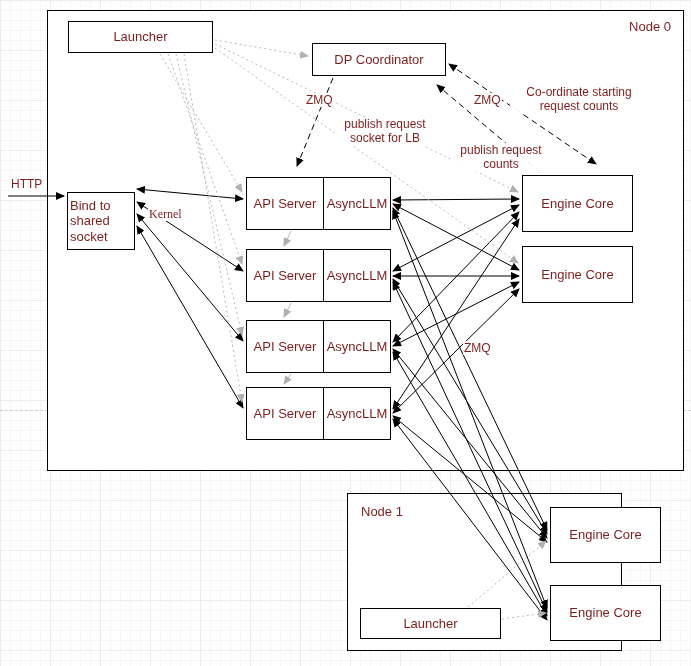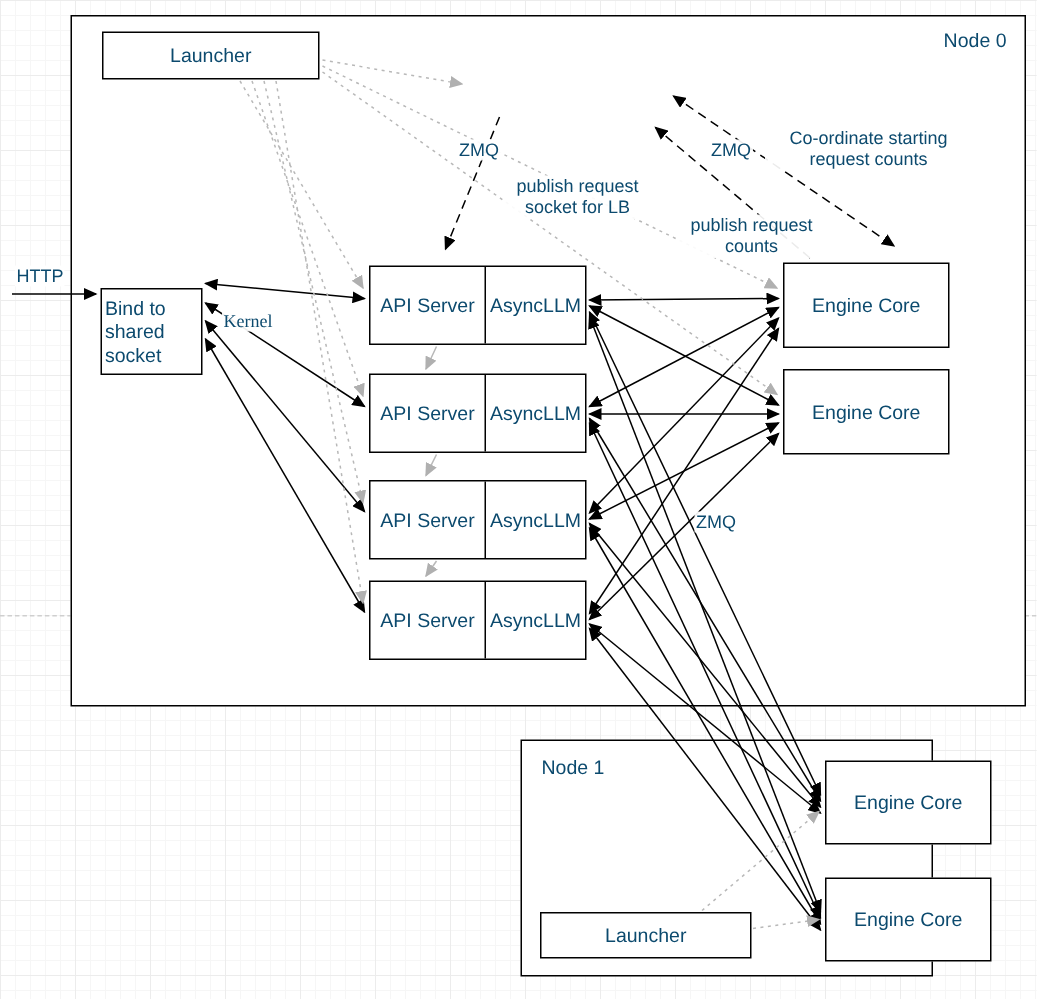--- a/index.html
+++ b/index.html
@@ -5,21 +5,21 @@
   html,body{margin:0;padding:0;}
   .canvas{
     position:relative;width:691px;height:666px;overflow:hidden;
     background-color:#ffffff;
     background-image:
       linear-gradient(to right,#ececec 1px,transparent 1px),
       linear-gradient(to bottom,#ececec 1px,transparent 1px),
       linear-gradient(to right,#f6f6f6 1px,transparent 1px),
       linear-gradient(to bottom,#f6f6f6 1px,transparent 1px);
     background-size:50px 50px,50px 50px,10px 10px,10px 10px;
-    font-family:"Liberation Sans",sans-serif;color:#0c4a6e;
+    font-family:"Liberation Sans",sans-serif;color:#7f1d1d;
   }
   .page-guide{position:absolute;left:0;top:410px;width:691px;border-top:1px dashed #cfcfcf;z-index:0;}
   .group{position:absolute;border:1px solid #000;background:#fff;box-sizing:border-box;z-index:1;}
   .group-label{position:absolute;font-size:13px;white-space:nowrap;}
   .box{
     position:absolute;border:1px solid #000;background:#fff;box-sizing:border-box;
     display:flex;align-items:center;justify-content:center;
     font-size:13px;line-height:1.2;z-index:2;
   }
   .api-row{padding:0;}
@@ -41,20 +41,21 @@
   <div class="group" style="left:47px;top:10px;width:637px;height:461px;">
     <span class="group-label" style="right:12px;top:8px;">Node 0</span>
   </div>
 
   <div class="group" style="left:347px;top:493px;width:275px;height:158px;">
     <span class="group-label" style="left:13px;top:10px;">Node 1</span>
   </div>
 
   <div class="box" style="left:68px;top:21px;width:145px;height:32px;">Launcher</div>
 
+  <div class="box" style="left:312px;top:43px;width:134px;height:33px;">DP Coordinator</div>
 
   <div class="box" style="left:67px;top:179px;width:68px;height:58px;padding:2px;margin-top:13px;">Bind to shared socket</div>
 
   <div class="box api-row" style="left:246px;top:177px;width:145px;height:53px;">
     <div class="api-cell">API Server</div>
     <div class="async-cell">AsyncLLM</div>
   </div>
   <div class="box api-row" style="left:246px;top:249px;width:145px;height:53px;">
     <div class="api-cell">API Server</div>
     <div class="async-cell">AsyncLLM</div>

